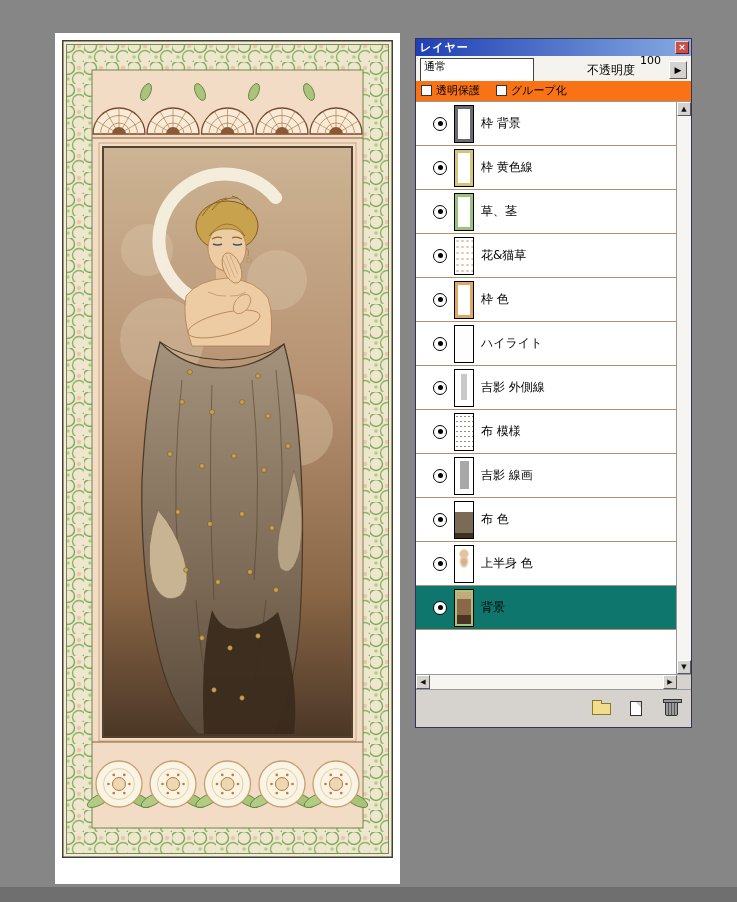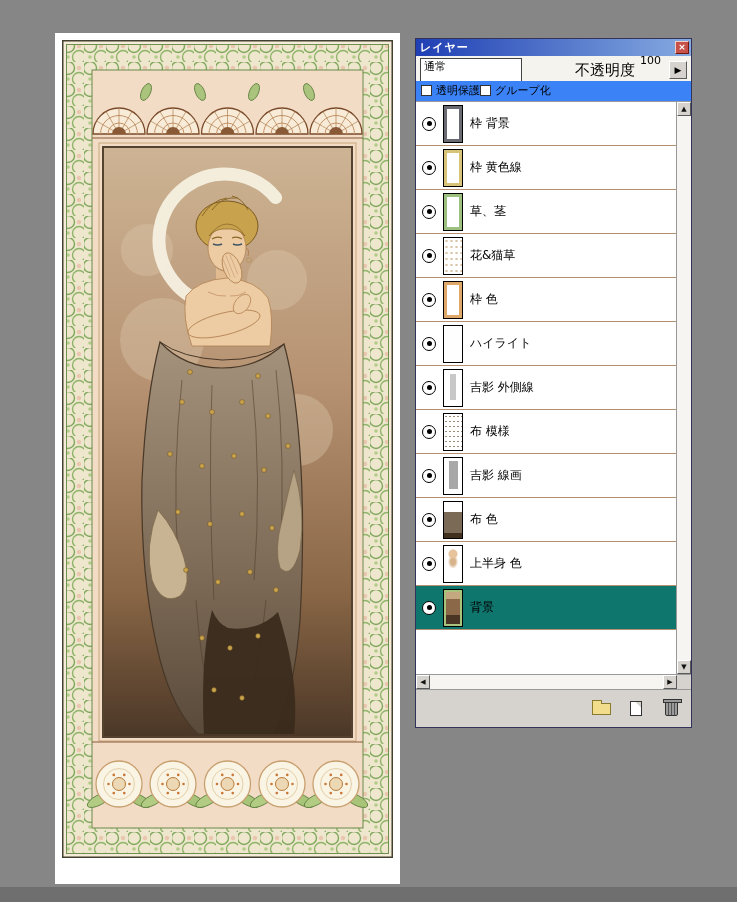--- a/index.html
+++ b/index.html
@@ -15,34 +15,34 @@
   .titlebar{height:17px;flex:none;background:linear-gradient(90deg,#1f3fb4,#85aae0);
             display:flex;align-items:center;position:relative;padding-left:4px;}
   .titlebar .ttl{color:#fff;font-size:11px;font-weight:bold;letter-spacing:1px;}
   .close-btn{position:absolute;right:2px;top:2px;width:14px;height:13px;background:#c75048;
              border-top:1px solid #f0d0c0;border-left:1px solid #f0d0c0;
              border-right:1px solid #701810;border-bottom:1px solid #701810;
              color:#fff;font-size:9px;line-height:11px;text-align:center;font-weight:bold;cursor:pointer;box-sizing:border-box;}
   .controls{background:#f5f3ee;padding:4px 4px 1px 4px;display:flex;align-items:center;gap:5px;height:25px;box-sizing:border-box;flex:none;}
   .combo{width:122px;height:25px;box-sizing:border-box;border:1px solid #444;background:#fff;
          font-size:11px;padding:1px 3px;line-height:13px;}
-  .op-label{font-size:15px;white-space:nowrap;margin-left:48px;}
+  .op-label{font-size:12px;white-space:nowrap;margin-left:48px;}
   .op-value{flex:1;border-bottom:1px solid #333;text-align:right;font-size:11px;padding:0 3px 18px 0;}
   .panel-arrow{width:18px;height:18px;flex:none;background:#d6d3ce;
                border-top:1px solid #fff;border-left:1px solid #fff;
                border-right:1px solid #5a5a5a;border-bottom:1px solid #5a5a5a;
                font-size:9px;line-height:16px;text-align:center;box-sizing:border-box;cursor:pointer;}
-  .checks{background:#3b82f6;display:flex;align-items:center;padding:2px 5px 4px 5px;height:20px;box-sizing:border-box;flex:none;}
+  .checks{background:#f97316;display:flex;align-items:center;gap:16px;padding:2px 5px 4px 5px;height:20px;box-sizing:border-box;flex:none;}
   .checkline{display:flex;align-items:center;font-size:11px;cursor:pointer;}
   .checkbox{width:11px;height:11px;border:1px solid #333;background:#fff;margin-right:4px;box-sizing:border-box;flex:none;}
   
   .list-region{display:flex;flex:none;height:572px;background:#fff;border-top:1px solid #999;}
   .layer-list{flex:1;overflow:hidden;}
   .layer-row{height:44px;box-sizing:border-box;display:flex;align-items:center;gap:7px;
-             padding-left:6px;border-bottom:1px solid #b49070;background:#fff;cursor:pointer;}
+             padding-left:17px;border-bottom:1px solid #b49070;background:#fff;cursor:pointer;}
   .layer-row.selected{background:#0f766e;}
   .eye{width:12px;height:12px;border:1px solid #000;border-radius:50%;position:relative;flex:none;background:#fff;}
   .eye::after{content:"";position:absolute;left:50%;top:50%;width:5px;height:5px;margin:-2.5px 0 0 -2.5px;
               background:#000;border-radius:50%;}
   .thumb{width:18px;height:36px;border:1px solid #000;background:#fff;flex:none;box-sizing:content-box;}
   .lname{font-size:12px;}
   .t-frame-dark{box-shadow:inset 0 0 0 3px #6a6a72;}
   .t-frame-tan{box-shadow:inset 0 0 0 3px #d8c478;}
   .t-frame-green{box-shadow:inset 0 0 0 3px #9cc080;}
   .t-dots-light{background-image:radial-gradient(circle,#d8c4a8 1px,transparent 1.3px);background-size:5px 6px;}

